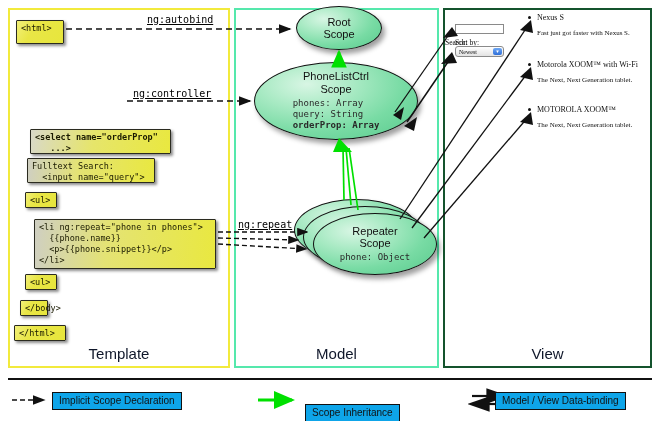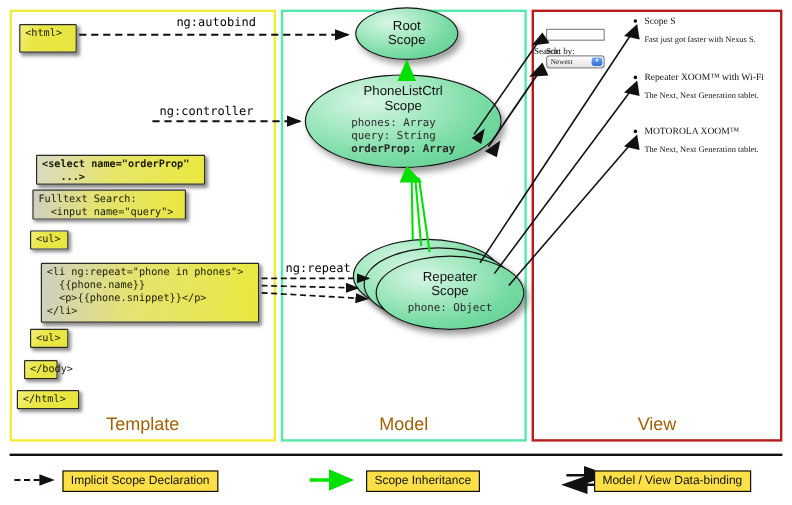--- a/index.html
+++ b/index.html
@@ -20,29 +20,29 @@
   
   .col {
     position: absolute;
     top: 8px;
     height: 360px;
     background: #fff;
     box-sizing: border-box;
   }
   .col-template { left: 8px;  width: 222px; border: 2px solid #f2ea3c; }
   .col-model    { left: 234px; width: 205px; border: 2px solid #55e8ac; }
-  .col-view     { left: 443px; width: 209px; border: 2px solid #b91c1c; }
+  .col-view     { left: 443px; width: 209px; border: 2px solid #14532d; }
 
   .col-label {
     position: absolute;
     bottom: 4px;
     left: 0; right: 0;
     text-align: center;
     font-size: 15px;
-    color: #a16207;
+    color: #0f172a;
     font-family: "Liberation Sans", sans-serif;
   }
 
   
   .codebox {
     position: absolute;
     box-sizing: border-box;
     border: 1.5px solid #2b2b20;
     background: linear-gradient(120deg, #f2f07a 0%, #e9e646 35%, #e7e63c 100%);
     color: #1a1a00;
@@ -153,20 +153,21 @@
     white-space: nowrap;
   }
 
   
   .conn-label {
     position: absolute;
     font-family: "DejaVu Sans Mono", "Liberation Mono", monospace;
     font-size: 10px;
     color: #000;
     white-space: nowrap;
+    text-decoration: underline;
   }
 
   
   #overlay {
     position: absolute;
     left: 0; top: 0;
     width: 660px; height: 421px;
     pointer-events: none;
   }
 
@@ -174,21 +175,21 @@
   .legend-rule {
     position: absolute;
     left: 8px; top: 378px;
     width: 644px; height: 2px;
     background: #111;
   }
   .legend-box {
     position: absolute;
     box-sizing: border-box;
     border: 1.5px solid #111;
-    background: #fde047;
+    background: #0ea5e9;
     font-family: "Liberation Sans", sans-serif;
     font-size: 10px;
     color: #111;
     padding: 1px 6px;
     white-space: nowrap;
     line-height: 14px;
   }
 </style>
 </head>
 <body>
@@ -256,27 +257,27 @@
   <div class="view-input" style="left:455px; top:24px; width:49px; height:10px;" title=""></div>
 
   <div class="view-label" style="left:455px; top:38px;">Sort by:</div>
   <div class="view-select" style="left:455px; top:46px; width:49px; height:11px;">
     <span>Newest</span>
     <span class="arrowbtn">▾</span>
   </div>
 
   <div class="phone-item" style="left:537px; top:13px;">
     <span class="phone-bullet"></span>
-    <div class="phone-name">Scope S</div>
+    <div class="phone-name">Nexus S</div>
     <div class="phone-snippet">Fast just got faster with Nexus S.</div>
   </div>
 
   <div class="phone-item" style="left:537px; top:60px;">
     <span class="phone-bullet"></span>
-    <div class="phone-name">Repeater XOOM™  with Wi-Fi</div>
+    <div class="phone-name">Motorola XOOM™  with Wi-Fi</div>
     <div class="phone-snippet">The Next, Next Generation tablet.</div>
   </div>
 
   <div class="phone-item" style="left:537px; top:105px;">
     <span class="phone-bullet"></span>
     <div class="phone-name">MOTOROLA XOOM™</div>
     <div class="phone-snippet">The Next, Next Generation tablet.</div>
   </div>
 
   <div class="conn-label" style="left:147px; top:14px;">ng:autobind</div>
@@ -354,16 +355,16 @@
     </g>
     <g>
       <line x1="472" y1="396" x2="504" y2="396" stroke="#111" stroke-width="2.2" marker-end="url(#blackArrowBig)"></line>
       <line x1="504" y1="404" x2="472" y2="404" stroke="#111" stroke-width="2.2" marker-end="url(#blackArrowBig)"></line>
     </g>
   </svg>
 
   <div class="legend-rule"></div>
 
   <div class="legend-box" style="left:52px; top:392px;">Implicit Scope Declaration</div>
-  <div class="legend-box" style="left:305px; top:392px;">Scope Inheritance</div>
+  <div class="legend-box" style="left:305px; top:404px;">Scope Inheritance</div>
   <div class="legend-box" style="left:495px; top:392px;">Model / View Data-binding</div>
 
 </div>
 
 </body></html>

